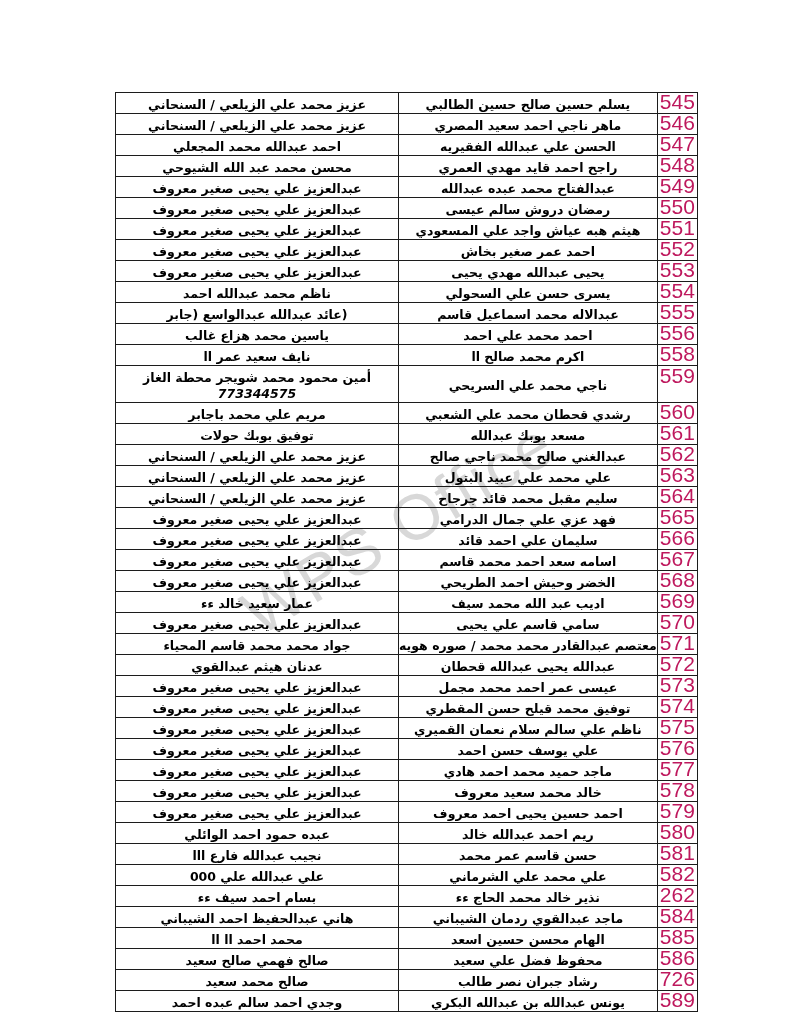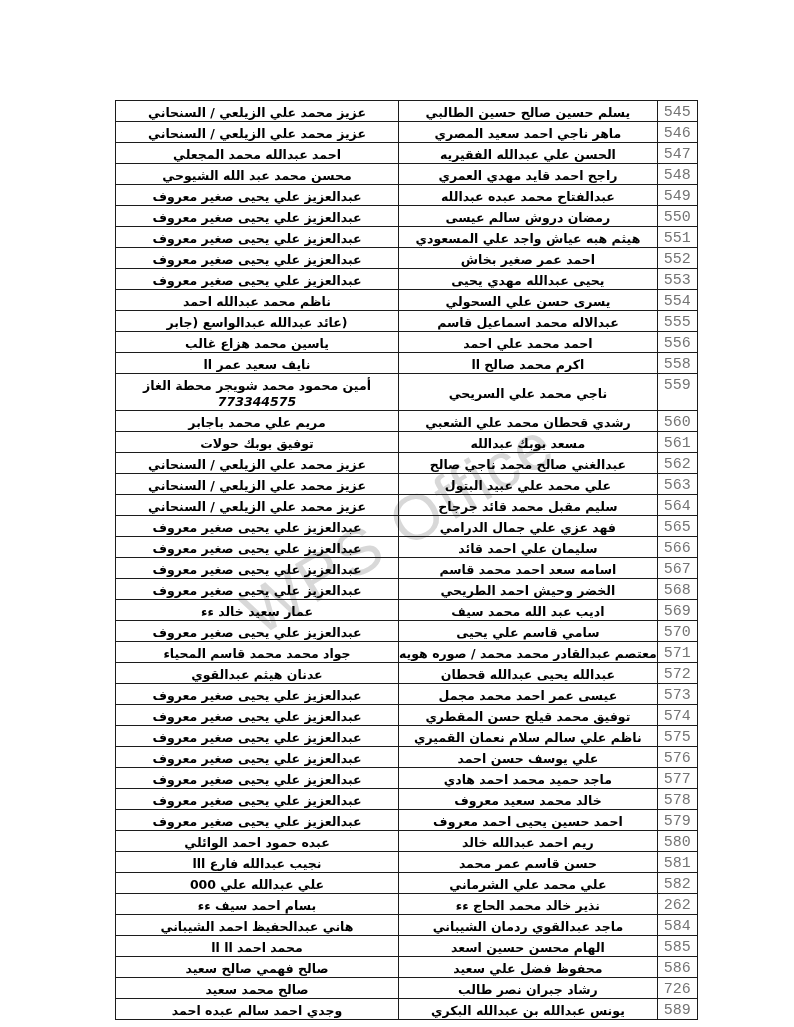--- a/index.html
+++ b/index.html
@@ -23,21 +23,21 @@
     font-weight:400;
     letter-spacing:2px;
     color:#b9b9b9;
     opacity:0.55;
     white-space:nowrap;
     z-index:0;
     pointer-events:none;
   }
   table.doc-table{
     position:absolute;
-    left:115px;top:100px;
+    left:115px;top:92px;
     border-collapse:collapse;
     table-layout:fixed;
     z-index:1;
     background:transparent;
   }
   table.doc-table td{
     border:1px solid #1c1c1c;
     padding:0;
     margin:0;
     text-align:center;
@@ -52,24 +52,24 @@
   tr.row-tall{height:37px;}
   .ar{
     direction:rtl;
     unicode-bidi:plaintext;
     font-size:12.5px;
     font-weight:bold;
     color:#000;
     line-height:16px;
   }
   .num{
-    font-family:Liberation Mono, monospace;
-    font-size:15px;
+    font-family:Liberation Sans, sans-serif;
+    font-size:21px;
     font-weight:400;
-    color:#737373;
+    color:#be185d;
     line-height:17px;
   }
   tr.row-tall td.cell-num{vertical-align:top;}
   tr.row-tall td.cell-num .num{line-height:19px;}
   .second-line{display:block;direction:ltr;font-style:italic;}
 </style>
 </head>
 <body>
 
 <div class="page">

